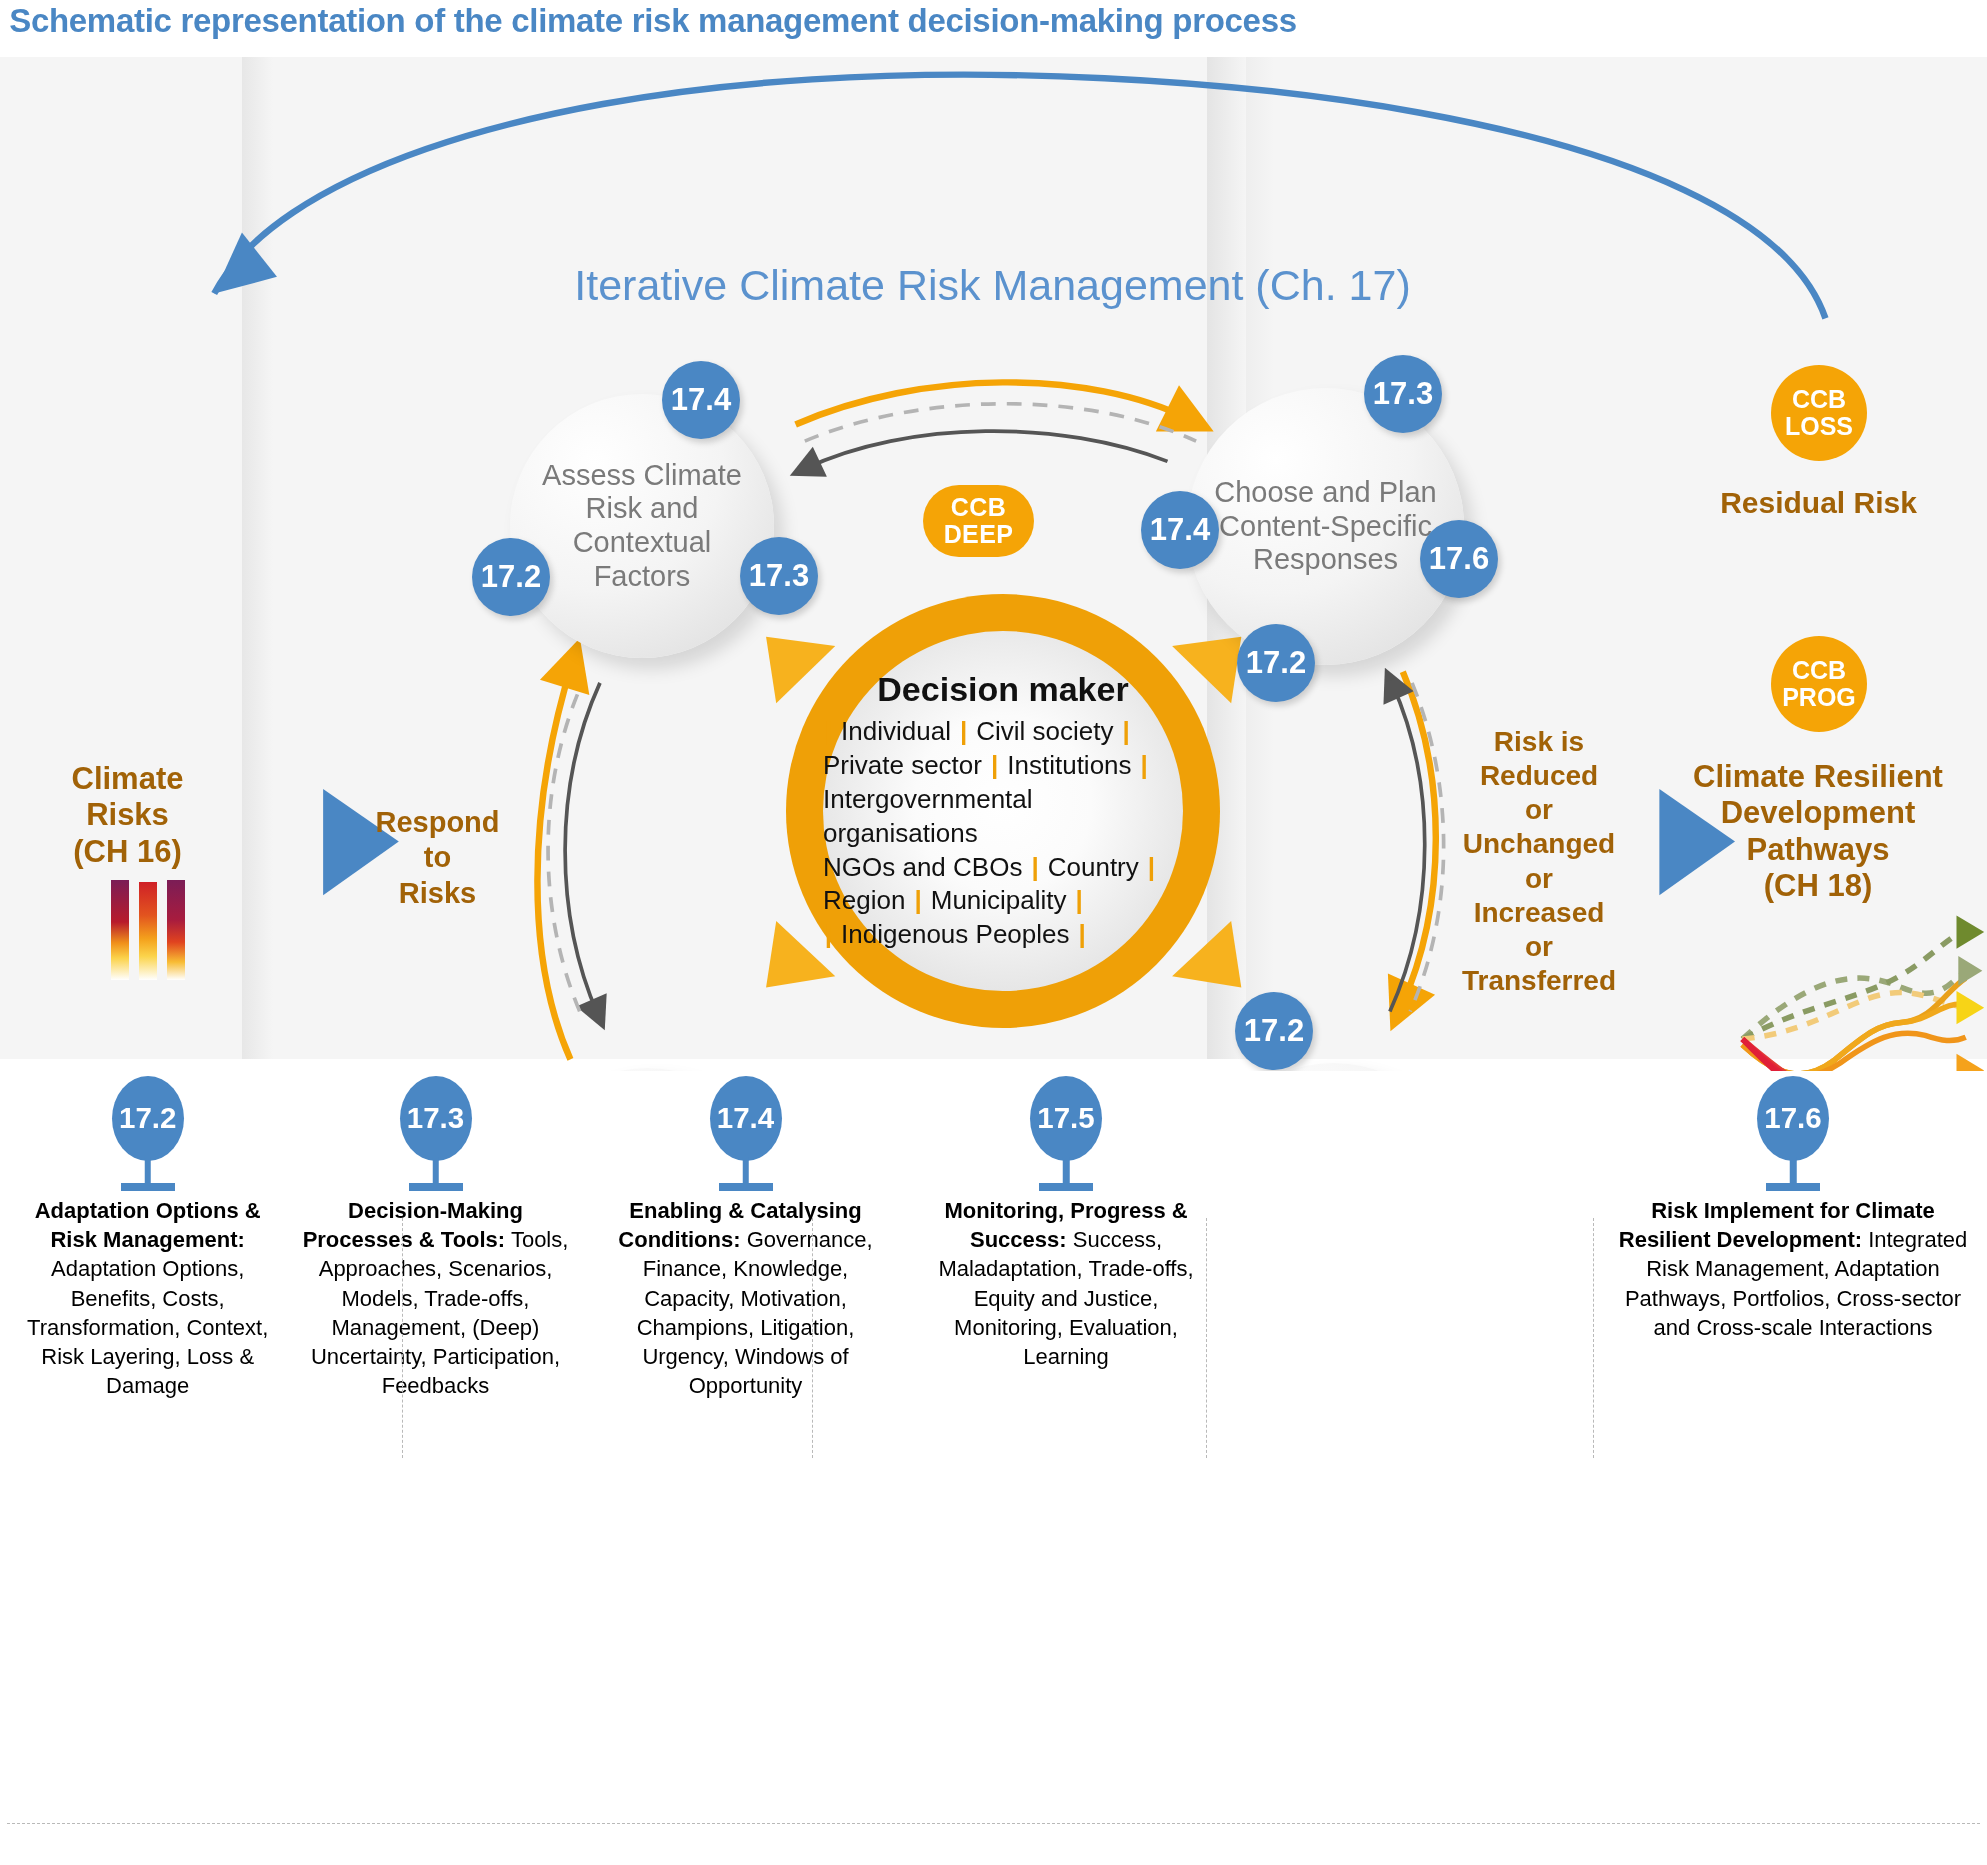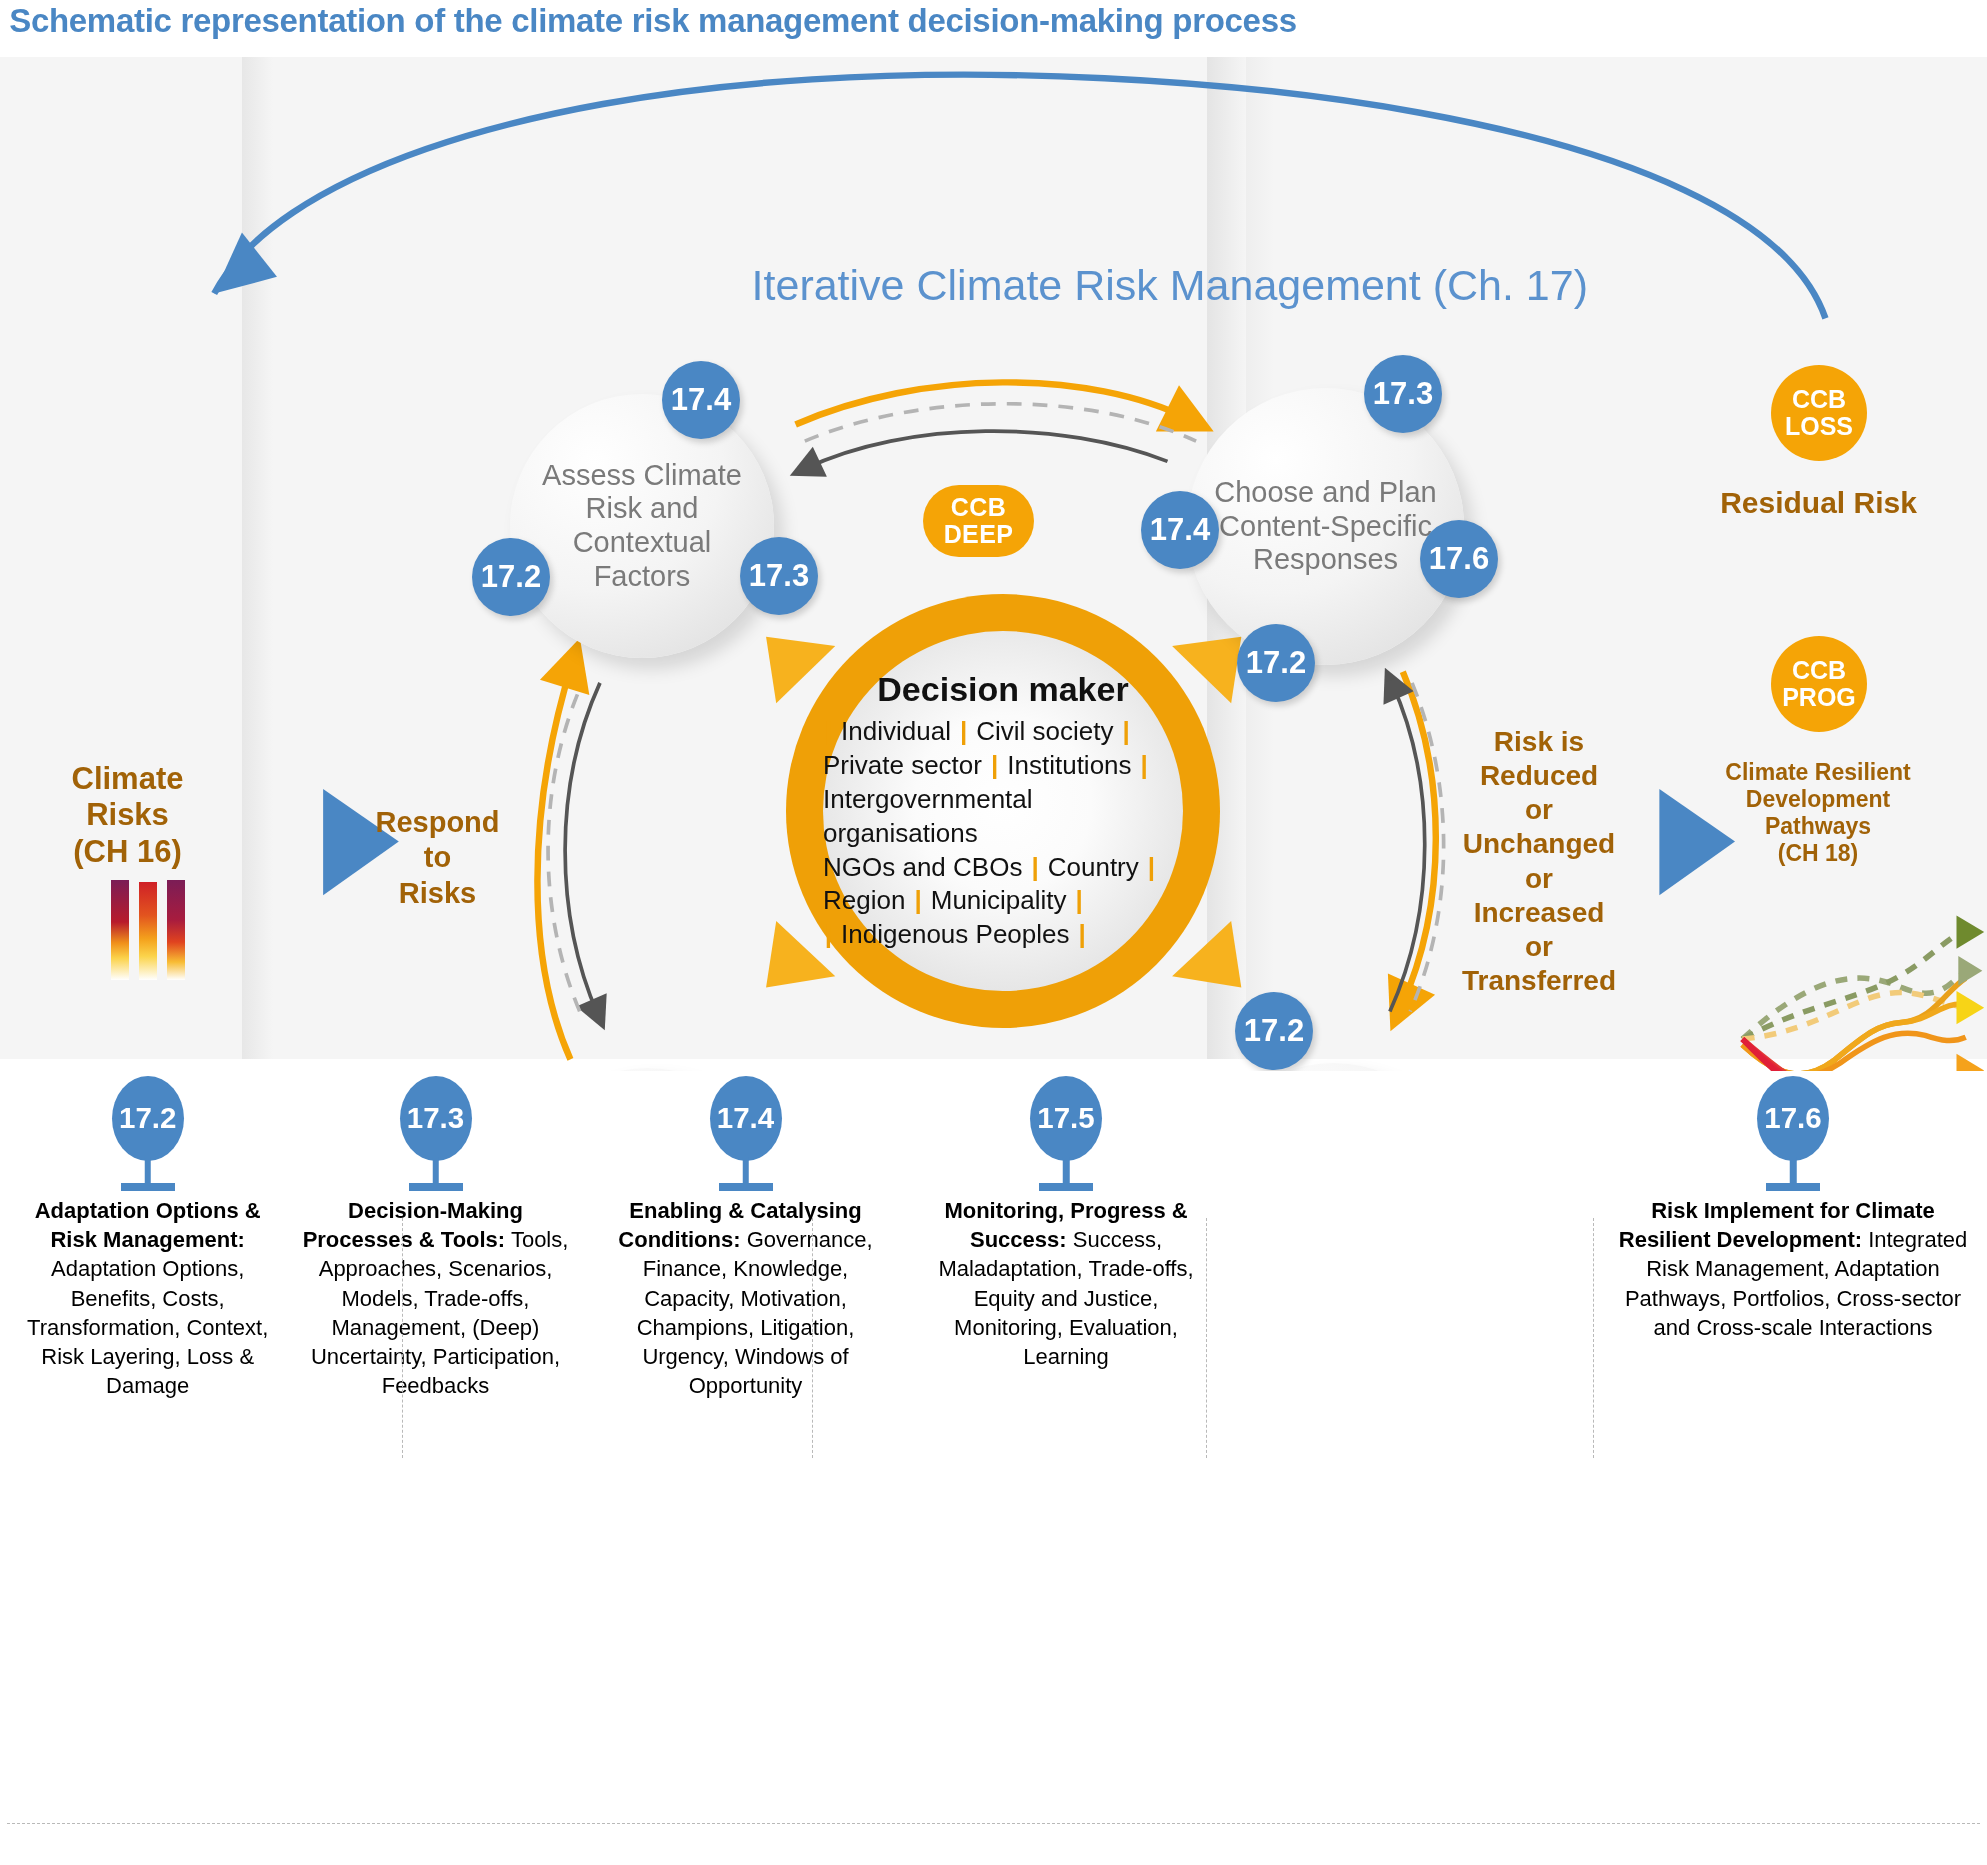--- a/index.html
+++ b/index.html
@@ -23,21 +23,21 @@
                  background:linear-gradient(to right,#e4e4e4 0px,#f5f5f5 100%);}
   #panel-right  {left:1246px;top:57px;width:742px;  height:1002px;
                  background:linear-gradient(to right,#eeeeee 0px,#f5f5f5 28px,#f5f5f5 100%);}
 
   
   #vec{position:absolute;left:0;top:0;width:1988px;height:1865px;pointer-events:none;}
 
   
   #cycle-heading{
     position:absolute;left:397px;top:261px;width:1191px;
-    text-align:right;font-size:43px;color:#5b92ce;font-weight:normal;
+    text-align:center;font-size:43px;color:#5b92ce;font-weight:normal;
   }
 
   
   .stage-circle{
     position:absolute;border-radius:50%;
     background:radial-gradient(circle at 32% 26%,#ffffff 0%,#f4f4f4 48%,#e3e3e3 82%,#dcdcdc 100%);
     box-shadow:9.2px 11px 16.6px rgba(0,0,0,0.13);
     display:flex;align-items:center;justify-content:center;
     color:#7a7a7a;font-size:29px;line-height:1.16;text-align:center;
   }
@@ -85,21 +85,21 @@
   #ccb-finance{left:916px; top:1147px;width:127px;height:72px;}
   #ccb-loss   {left:1771px;top:365px; width:96px;height:96px;}
   #ccb-prog   {left:1771px;top:636px; width:96px;height:96px;}
 
   
   .side-label{position:absolute;color:#a16207;font-weight:bold;text-align:center;}
   #label-climate-risks{left:26px;top:761px;width:203px;font-size:31px;line-height:1.17;}
   #label-respond      {left:369px;top:805px;width:137px;font-size:29px;line-height:1.22;}
   #label-riskstate    {left:1433px;top:725px;width:212px;font-size:28px;line-height:1.22;}
   #label-residual     {left:1703px;top:486px;width:231px;font-size:30px;}
-  #label-crdp         {left:1652px;top:759px;width:332px;font-size:23px;line-height:1.17;}
+  #label-crdp         {left:1652px;top:759px;width:332px;font-size:31px;line-height:1.17;}
 
   
   #embers{position:absolute;left:111px;top:880px;width:89px;height:100px;}
   #embers i{position:absolute;top:0;width:17.5px;height:100px;display:block;}
   #embers i:nth-child(1){left:0px; background:linear-gradient(to bottom,#7b1d56 0%,#b81b2b 42%,#f0901a 63%,#fbd24a 78%,#ffffff 100%);}
   #embers i:nth-child(2){left:28px;top:1.8px;height:98px;background:linear-gradient(to bottom,#cf2027 0%,#e2541f 34%,#f4a11c 58%,#fbd44c 76%,#ffffff 100%);}
   #embers i:nth-child(3){left:56px;background:linear-gradient(to bottom,#7b1d56 0%,#a81c3e 40%,#e0431f 62%,#f8bc33 82%,#ffffff 100%);}
 
   
   #legend{position:absolute;left:0;top:1071px;width:1988px;height:795px;background:#ffffff;}

